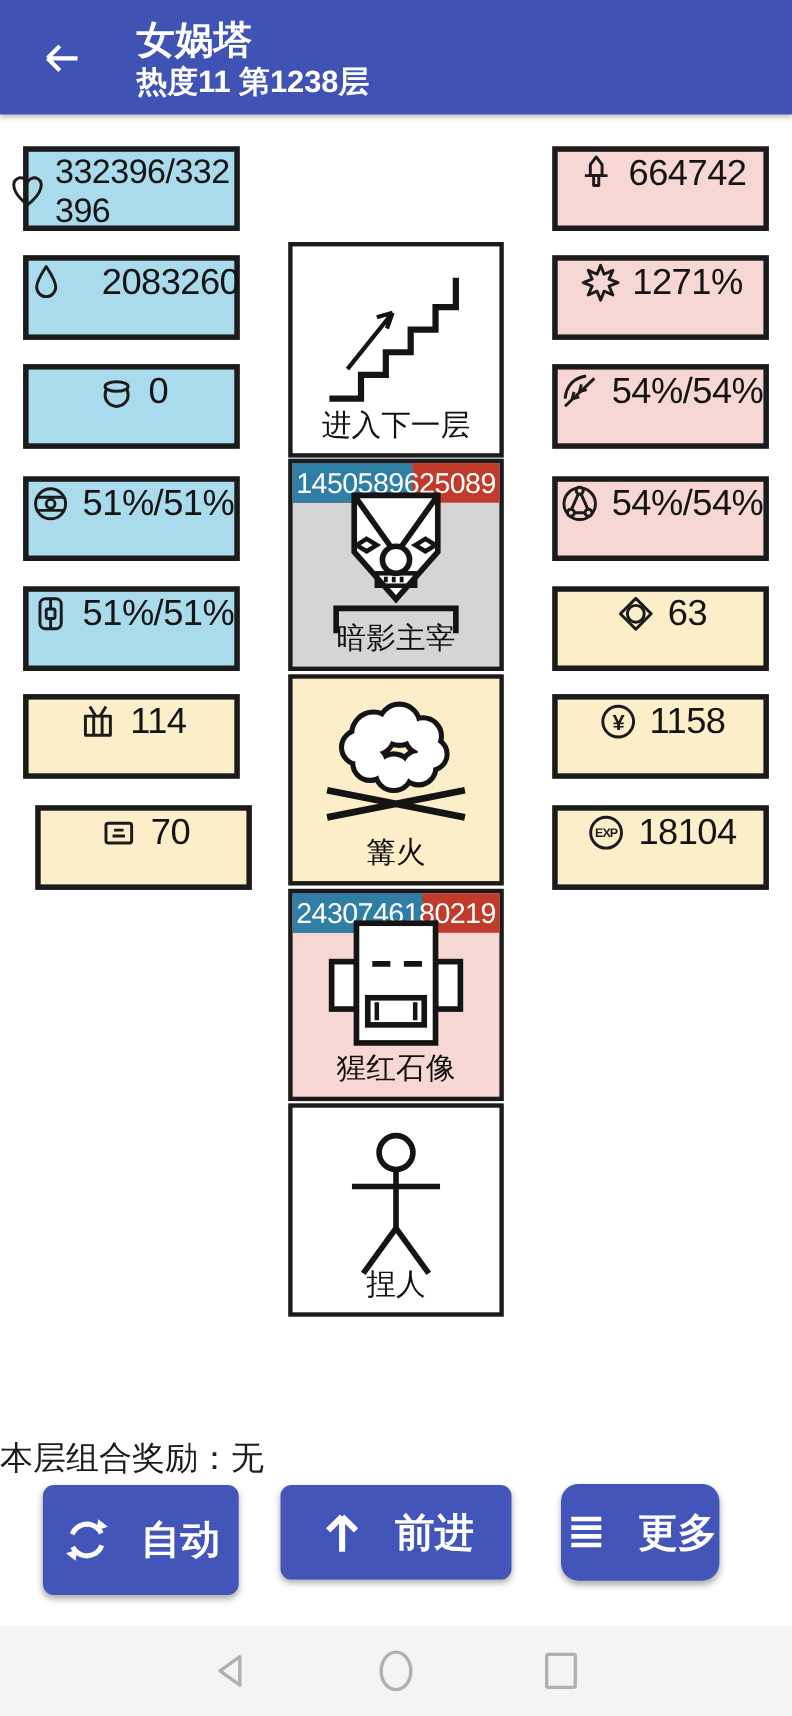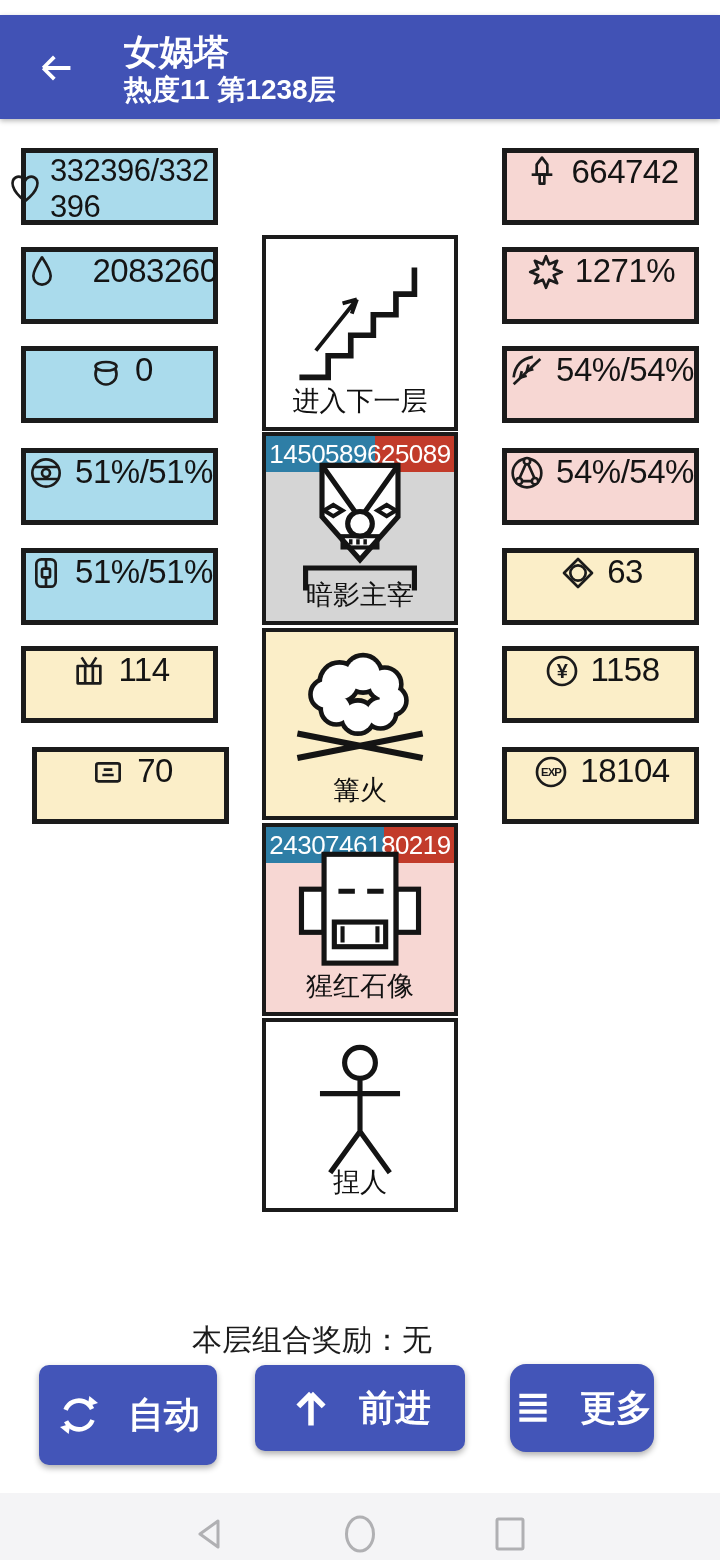--- a/index.html
+++ b/index.html
@@ -2,21 +2,21 @@
 <html><head>
 <meta charset="utf-8">
 <style>
   * { margin:0; padding:0; box-sizing:border-box; }
   html,body { width:720px; height:1560px; overflow:hidden; }
   body {
     position:relative; background:#ffffff;
     font-family:"Liberation Sans","DejaVu Sans",sans-serif;
     color:#161616;
   }
-  #stage { position:absolute; inset:0;margin-top:15px; }
+  #stage { position:absolute; inset:0; }
 
   
   .appbar {
     position:absolute; top:0; left:0; width:720px; height:104px;
     background:var(--c-app-bar); color:#fff;
     box-shadow:0 2px 5px rgba(0,0,0,.28);
   }
   .back-btn { position:absolute; left:36px; top:33px; width:40px; height:40px; cursor:pointer; }
   .titlewrap { position:absolute; left:124px; top:16px; }
   .apptitle { font-size:35px; font-weight:bold; line-height:42px; }
@@ -47,21 +47,21 @@
   .tile.has-hp .ticon { top:40px; bottom:40px; }
   .tlabel { position:absolute; left:0; right:0; bottom:8px; text-align:center;
             font-size:27px; color:#111; }
   .hpbar { position:absolute; top:0; left:0; right:0; height:36px;
            background:var(--c-hp-back); }
   .hpfill { position:absolute; top:0; left:0; bottom:0; background:var(--c-hp-fill); }
   .hptext { position:absolute; inset:0; color:#fff; text-align:center;
             font-size:26px; line-height:36px; letter-spacing:-0.5px; }
 
   
-  .combo { position:absolute; top:1305px; left:0; width:624px; text-align:center;
+  .combo { position:absolute; top:1305px; left:0; width:624px; 
            font-size:30px; color:#1c1c1c; }
 
   
   .abtn {
     position:absolute; background:var(--c-button); border-radius:10px;
     display:flex; align-items:center; justify-content:center; gap:26px;
     color:#fff; font-size:36px; font-weight:bold; cursor:pointer;
     box-shadow:0 3px 6px rgba(0,0,0,.32);
   }
   .abtn .bicon { display:flex; }

